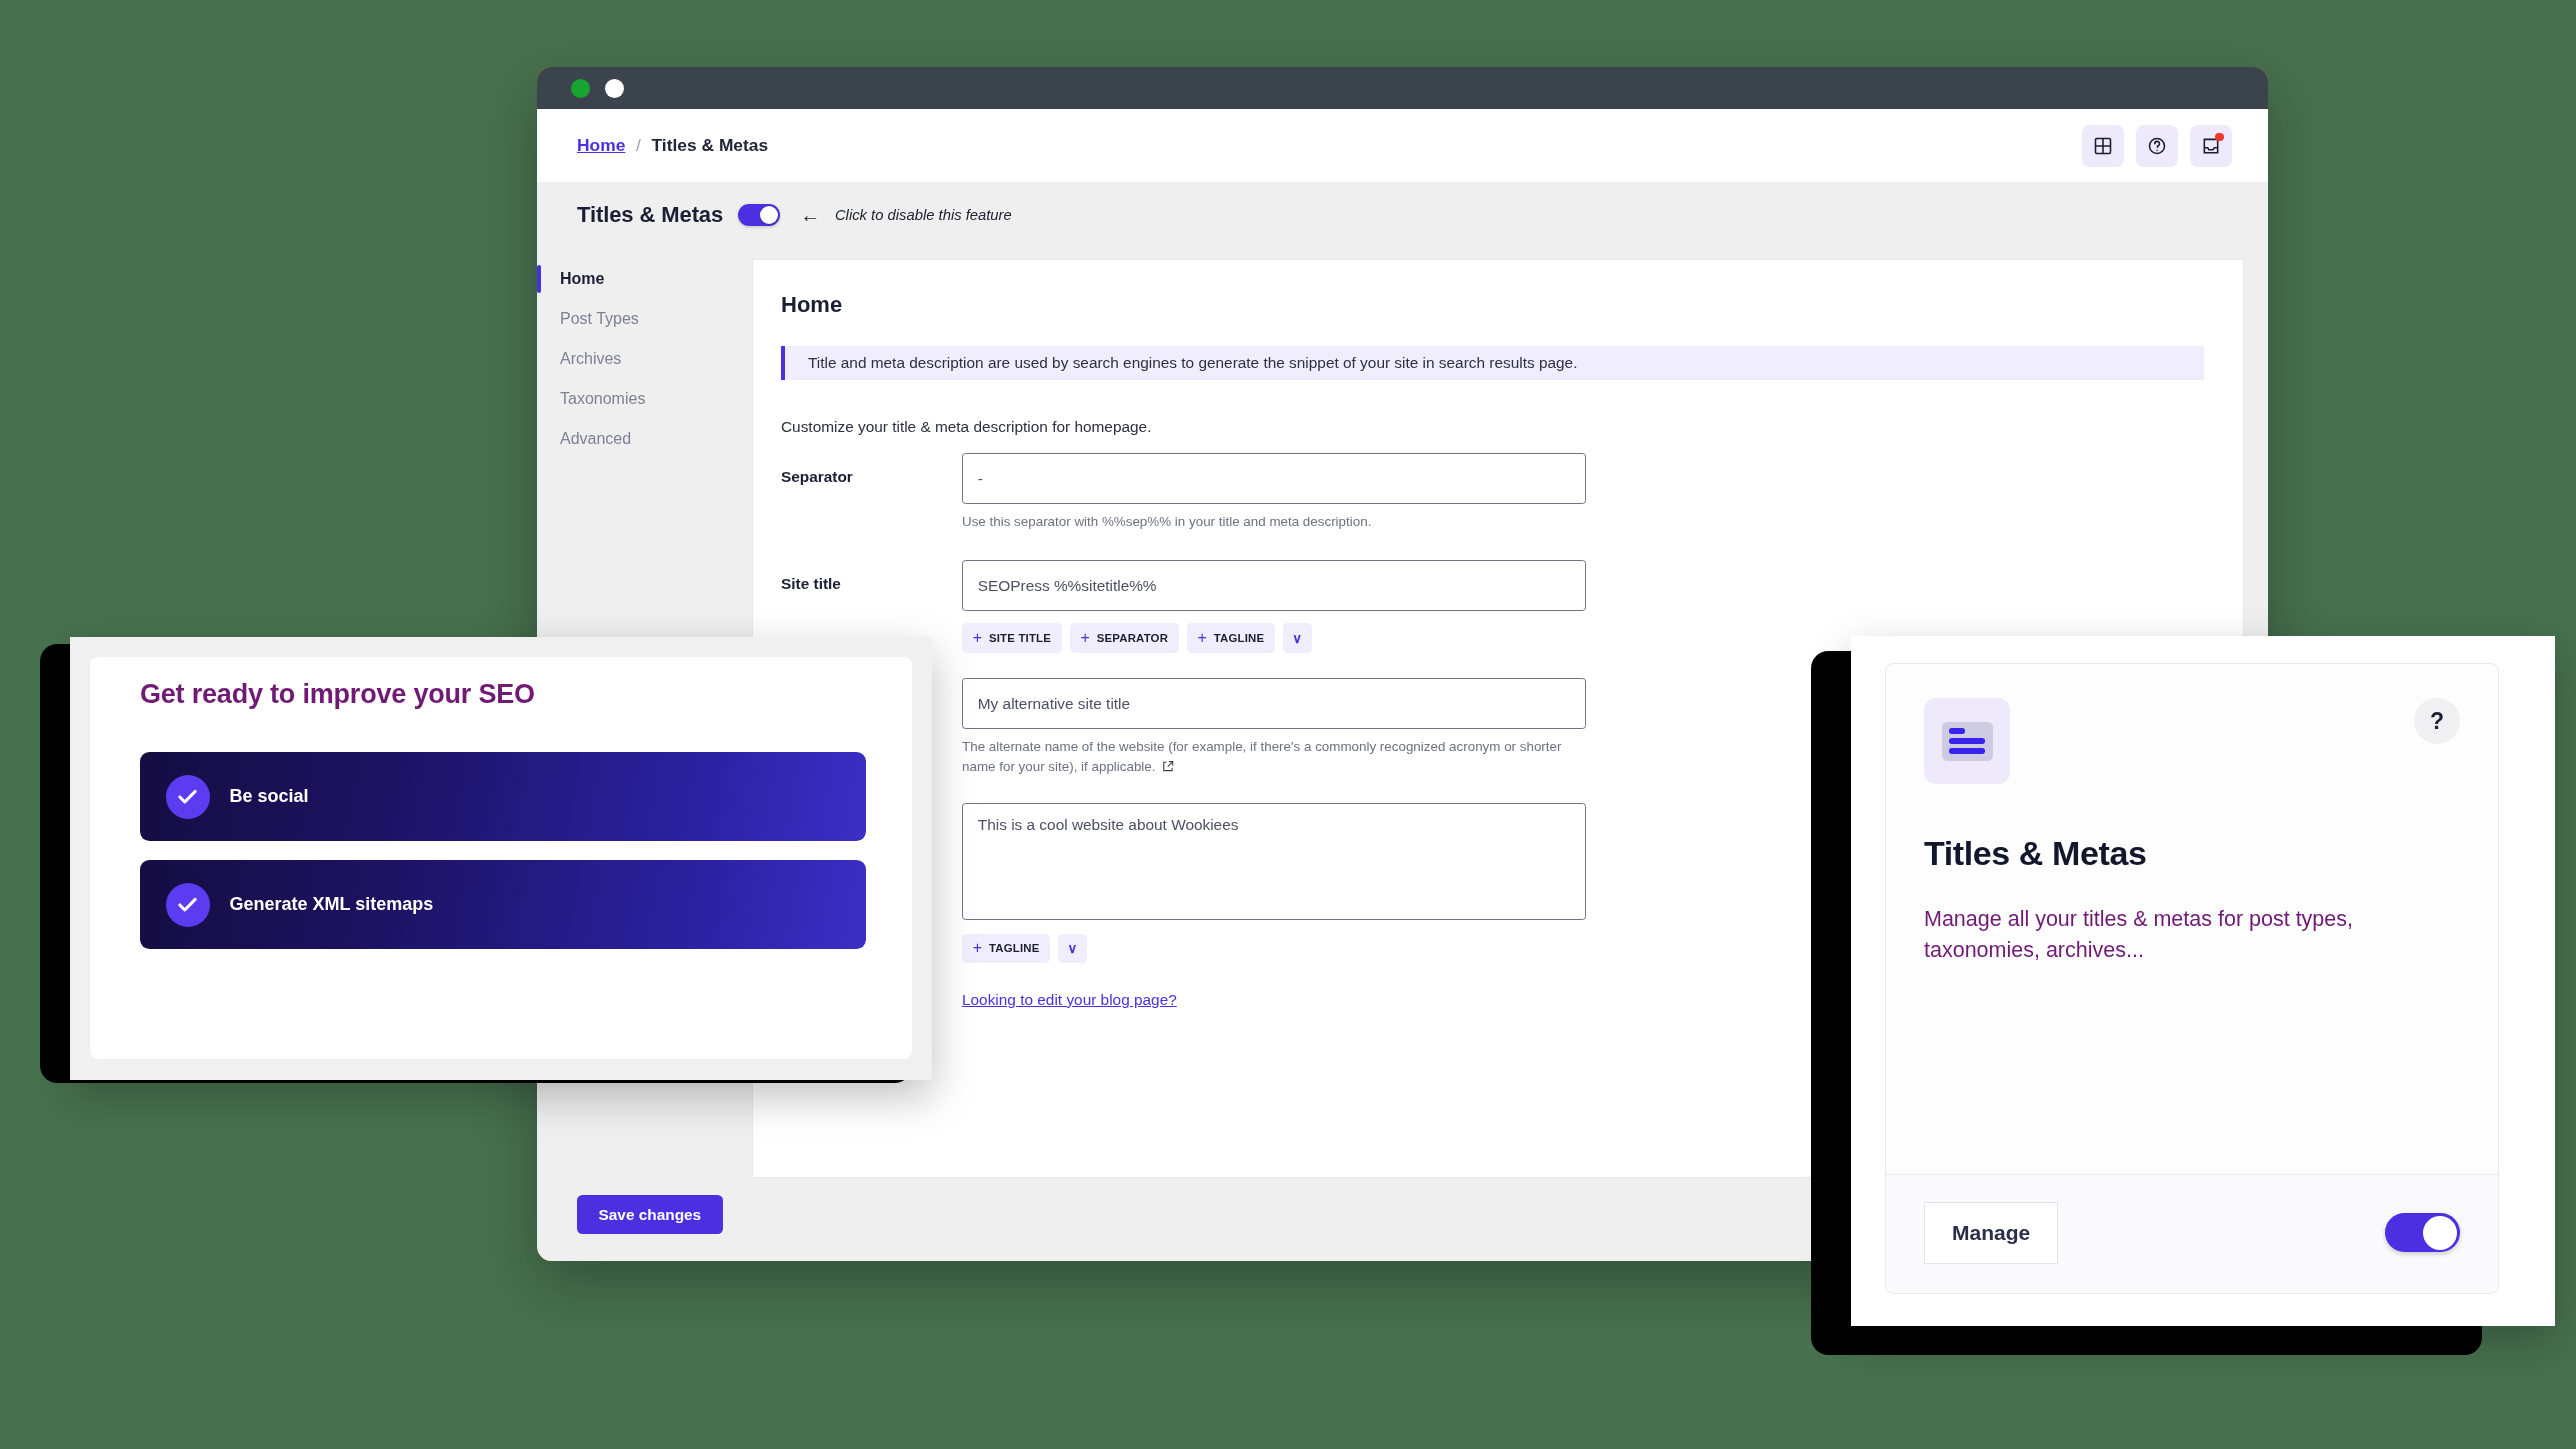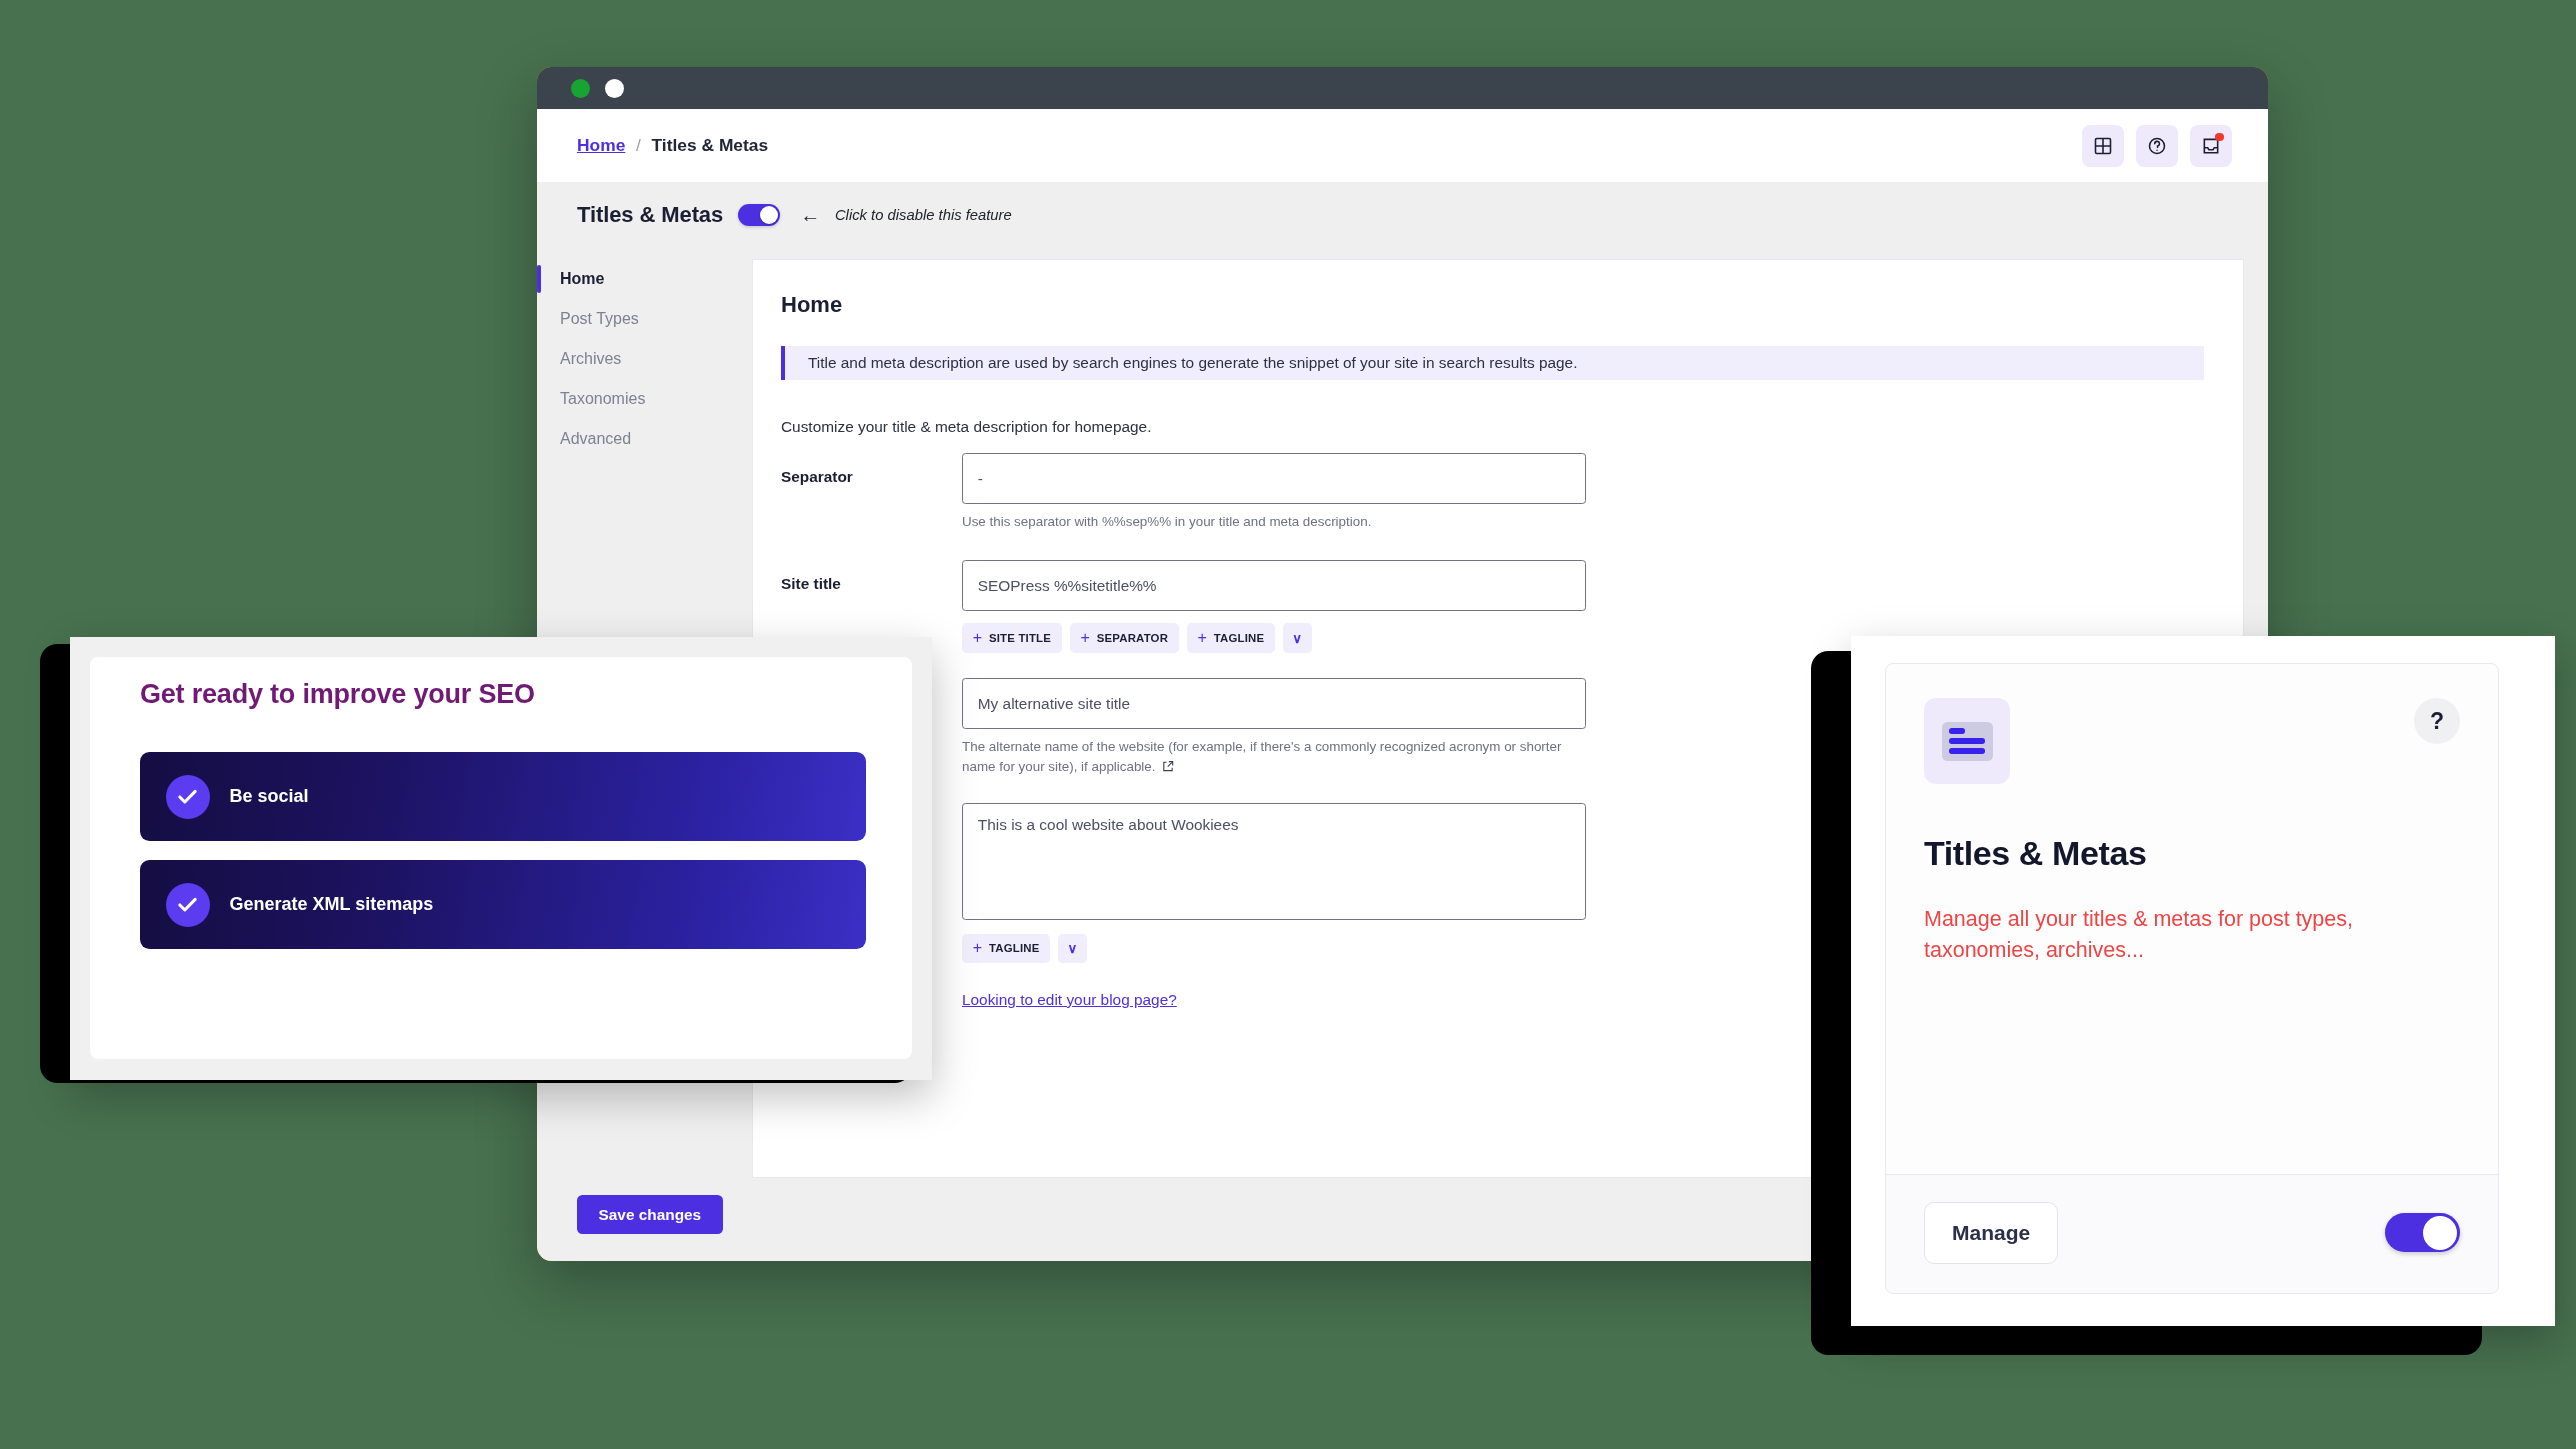--- a/index.html
+++ b/index.html
@@ -215,28 +215,28 @@
   .rc-icon-inner i { display: block; height: 5.4px; border-radius: 2.7px; background: #3a22ee; }
   .rc-icon-inner i.s { width: 16px; }
   .rc-icon-inner i.l { width: 36px; }
   .rc-help {
     position: absolute; right: 38px; top: 34px;
     width: 46px; height: 46px; border-radius: 50%; background: #f0f0f2;
     display: flex; align-items: center; justify-content: center;
     font-size: 23px; font-weight: 700; color: #1b1f33; cursor: pointer;
   }
   .rc-title { font-size: 34px; font-weight: 700; color: #13172c; margin-top: 50px; letter-spacing: -0.4px; }
-  .rc-desc { font-size: 21.5px; line-height: 1.42; color: #ef4444; margin-top: 31px; }
+  .rc-desc { font-size: 21.5px; line-height: 1.42; color: #701a75; margin-top: 31px; }
   .rc-footer {
     flex: 0 0 auto; border-top: 0.7px solid #eaecf1; background: #fafafc;
     padding: 27px 38px 29.5px 38px; display: flex; align-items: center;
     border-radius: 0 0 8px 8px;
   }
   .manage-btn {
-    height: 62px; padding: 16px 27px; border: 0.7px solid #e2e4eb; border-radius: 10px;
+    height: 62px; padding: 16px 27px; border: 0.7px solid #e2e4eb; border-radius: 0;
     background: #fff; font-size: 21px; font-weight: 700; color: #2b3049;
     cursor: pointer; font-family: "Liberation Sans", sans-serif;
   }
   .rc-toggle {
     margin-left: auto; width: 75px; height: 39px; border-radius: 21.5px;
     background: #4c2fe0; position: relative; cursor: pointer;
     box-shadow: 0 2px 5.4px rgba(0,0,0,0.2);
   }
   .rc-toggle .knob {
     position: absolute; top: 2.7px; right: 2.7px; width: 34px; height: 34px;

